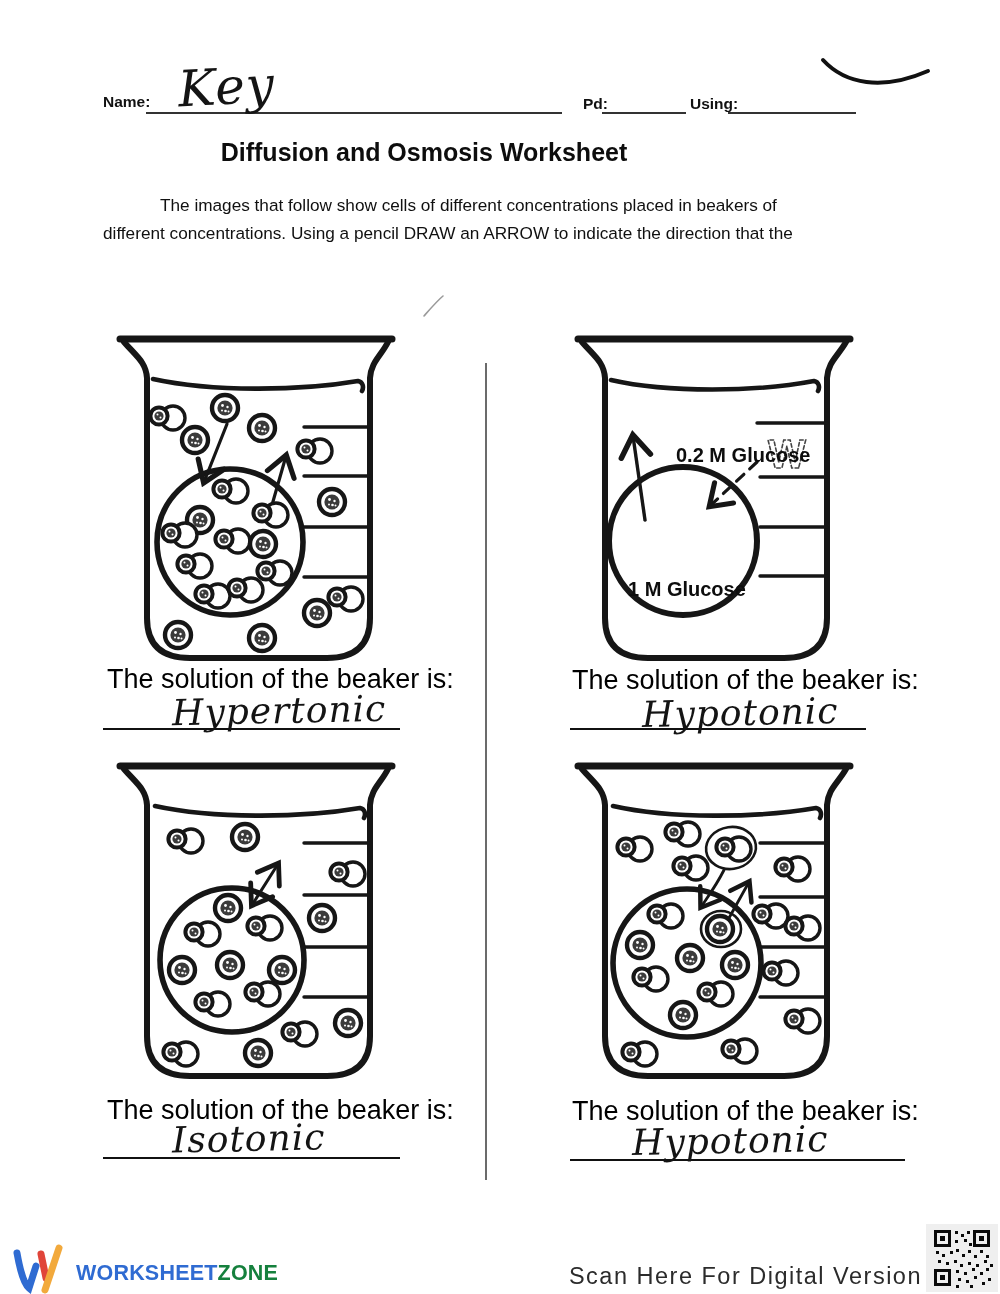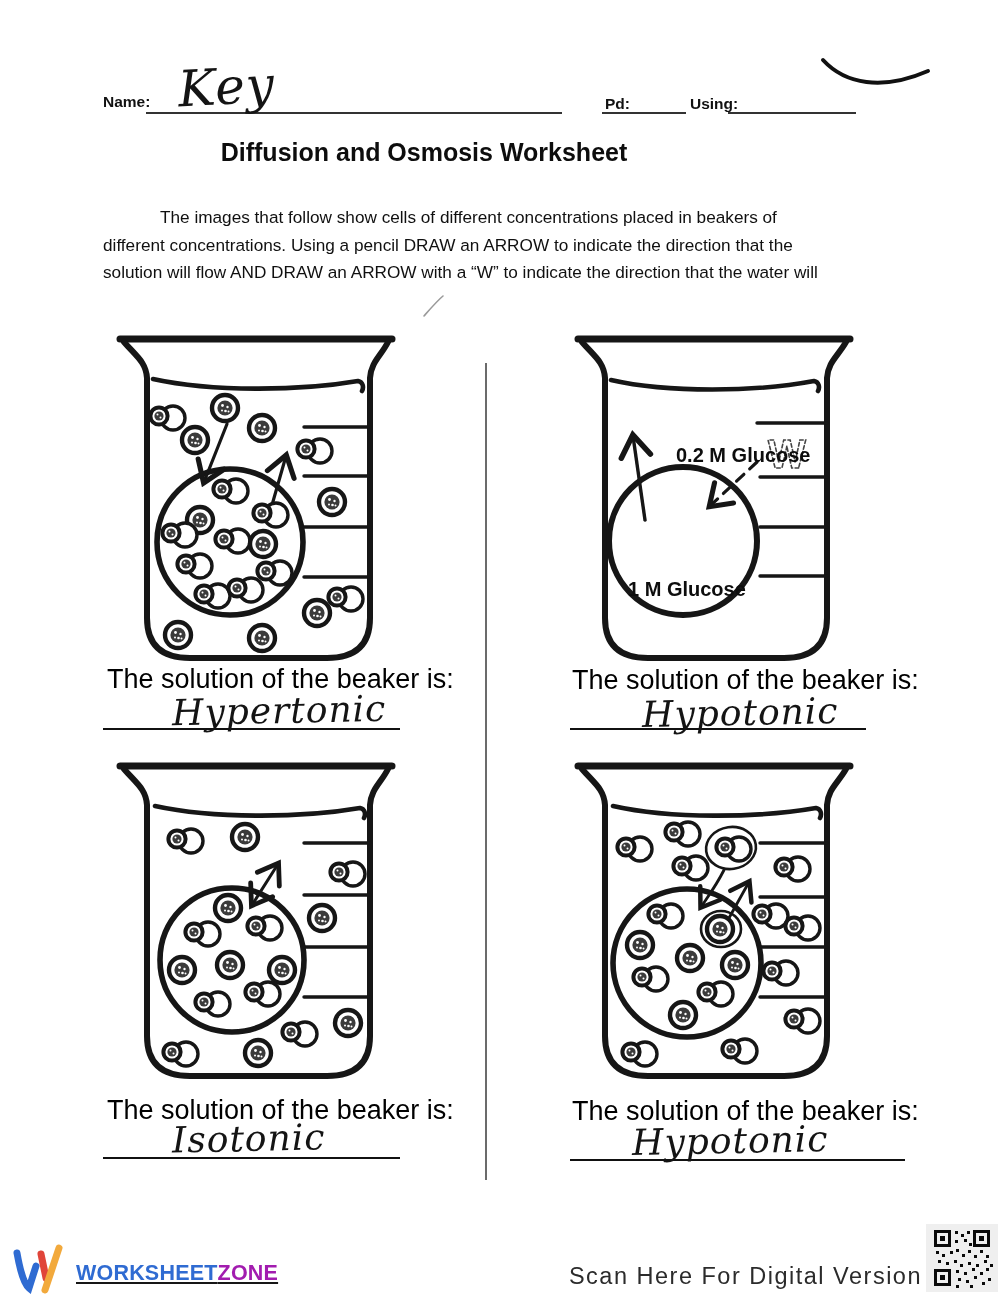--- a/index.html
+++ b/index.html
@@ -14,21 +14,21 @@
     font-family:"DejaVu Serif",serif;font-style:italic;color:#141414;
     letter-spacing:1px;white-space:nowrap;
   }
   .hand-key{font-size:50px;transform:rotate(-3deg);}
   .hand-answer{font-size:36px;transform:rotate(-1.2deg);}
   #title{left:0;top:138px;width:848px;text-align:center;font-size:25px;font-weight:bold;color:#0d0d0d;}
   .para-line{font-size:17.2px;line-height:27.6px;color:#101010;white-space:nowrap;}
   .caption{font-size:27px;color:#000000;white-space:nowrap;}
   .beaker-label{font-size:20px;font-weight:bold;color:#0d0d0d;white-space:nowrap;margin-top:48px;}
   svg{display:block;}
-  #footer-logo-text{display:flex;font-weight:bold;font-size:21.5px;letter-spacing:0.2px;text-decoration:underline;}
+  #footer-logo-text{display:flex;font-weight:bold;font-size:21.5px;letter-spacing:0.2px;}
   #scan-text{font-size:23.5px;color:#2b2b2b;letter-spacing:1.5px;}
 </style>
 </head>
 <body>
 
 <div id="page">
 
   <svg class="abs" style="left:0;top:0" width="1000" height="1294" viewBox="0 0 1000 1294">
     <defs>
       <marker id="ah" viewBox="-12 -9 14 18" refX="-0.5" refY="0" markerWidth="12" markerHeight="12" orient="auto-start-reverse">
@@ -210,29 +210,28 @@
     <g stroke="#111" stroke-width="2.2">
       <line x1="103" y1="729" x2="400" y2="729"></line>
       <line x1="570" y1="729" x2="866" y2="729"></line>
       <line x1="103" y1="1158" x2="400" y2="1158"></line>
       <line x1="570" y1="1160" x2="905" y2="1160"></line>
     </g>
   </svg>
 
   <div class="abs label" style="left:103px;top:93px">Name:</div>
   <div class="abs hand hand-key" style="left:178px;top:58px">Key</div>
-  <div class="abs label" style="left:605px;top:95px">Pd:</div>
+  <div class="abs label" style="left:583px;top:95px">Pd:</div>
   <div class="abs label" style="left:690px;top:95px">Using:</div>
 
   <div class="abs" id="title">Diffusion and Osmosis Worksheet</div>
 
-  <div class="abs" style="left:103px;top:204px;width:790px">
+  <div class="abs" style="left:103px;top:192px;width:790px">
     <div class="para-line" style="padding-left:57px">The images that follow show cells of different concentrations placed in beakers of</div>
     <div class="para-line">different concentrations.  Using a pencil DRAW an ARROW to indicate the direction that the</div>
-    <div class="para-line">solution will flow AND DRAW an ARROW with a “W” to indicate the direction that the water will</div>
   </div>
 
   <div class="abs beaker-label" style="left:676px;top:396px">0.2 M Glucose</div>
   <div class="abs beaker-label" style="left:628px;top:530px">1 M Glucose</div>
 
   <div class="abs caption" style="left:107px;top:664px">The solution of the beaker is:</div>
   <div class="abs hand hand-answer" style="left:172px;top:690px">Hypertonic</div>
 
   <div class="abs caption" style="left:572px;top:665px">The solution of the beaker is:</div>
   <div class="abs hand hand-answer" style="left:642px;top:692px">Hypotonic</div>
@@ -243,21 +242,21 @@
   <div class="abs caption" style="left:572px;top:1096px">The solution of the beaker is:</div>
   <div class="abs hand hand-answer" style="left:632px;top:1120px">Hypotonic</div>
 
   <svg class="abs" style="left:12px;top:1242px" width="58" height="52" viewBox="0 0 58 52">
     <path d="M 5,11 C 8,28 12,42 17,46 L 24,24" fill="none" stroke="#2f6bd2" stroke-width="7" stroke-linecap="round"></path>
     <path d="M 29,12 L 34,36" fill="none" stroke="#e0453a" stroke-width="7" stroke-linecap="round"></path>
     <path d="M 47,6 L 33,48" fill="none" stroke="#f2a93c" stroke-width="7" stroke-linecap="round"></path>
   </svg>
   <div class="abs" id="footer-logo-text" style="left:76px;top:1261px">
     <span style="color:#2f6bd2">WORKSHEET</span>
-    <span style="color:#a21caf">ZONE</span>
+    <span style="color:#15803d">ZONE</span>
   </div>
 
   <div class="abs" id="scan-text" style="left:520px;top:1263px;width:402px;text-align:right">Scan Here For Digital Version</div>
 
   <svg class="abs" style="left:926px;top:1224px" width="72" height="68" viewBox="0 0 72 68">
     <rect x="0" y="0" width="72" height="68" fill="#efefef"></rect>
     <g fill="#0a0a0a">
 
       <rect x="8" y="6" width="17" height="17"></rect>
         <rect x="47" y="6" width="17" height="17"></rect>

